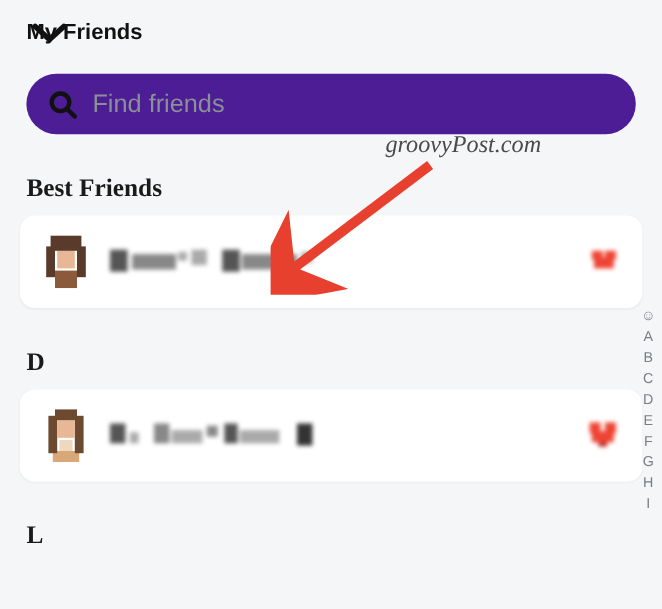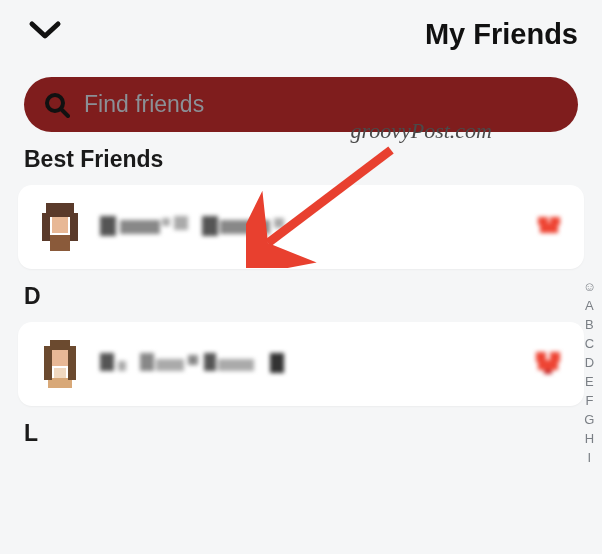--- a/index.html
+++ b/index.html
@@ -18,28 +18,28 @@
       position: relative;
     }
     .back-chevron {
       position: absolute;
       left: 28px;
       top: 20px;
       cursor: pointer;
     }
     .title {
       flex: 1;
-      text-align: right;
-      font-size: 29px;
+      text-align: left;
+      font-size: 20px;
       font-weight: 700;
       color: #111;
     }
     .search-bar {
       margin: 6px 24px 0 24px;
-      background: #7f1d1d;
+      background: #4c1d95;
       border-radius: 28px;
       padding: 14px 20px;
       display: flex;
       align-items: center;
       gap: 14px;
       cursor: text;
     }
     .search-icon svg { display: block; }
     .search-input {
       border: none;
@@ -47,21 +47,22 @@
       font-size: 23px;
       color: #8b9096;
       outline: none;
       flex: 1;
     }
     .search-input::placeholder { color: #8b9096; }
     .section-header {
       font-size: 23px;
       font-weight: 700;
       color: #1a1a1a;
-      margin: 14px 24px 12px 24px;
+      margin: 36px 24px 12px 24px;
+      font-family: Liberation Serif, serif;
     }
     .friend-row {
       background: #ffffff;
       border-radius: 14px;
       margin: 0 18px 0 18px;
       padding: 18px 22px;
       display: flex;
       align-items: center;
       gap: 20px;
       box-shadow: 0 1px 2px rgba(0,0,0,0.04);

